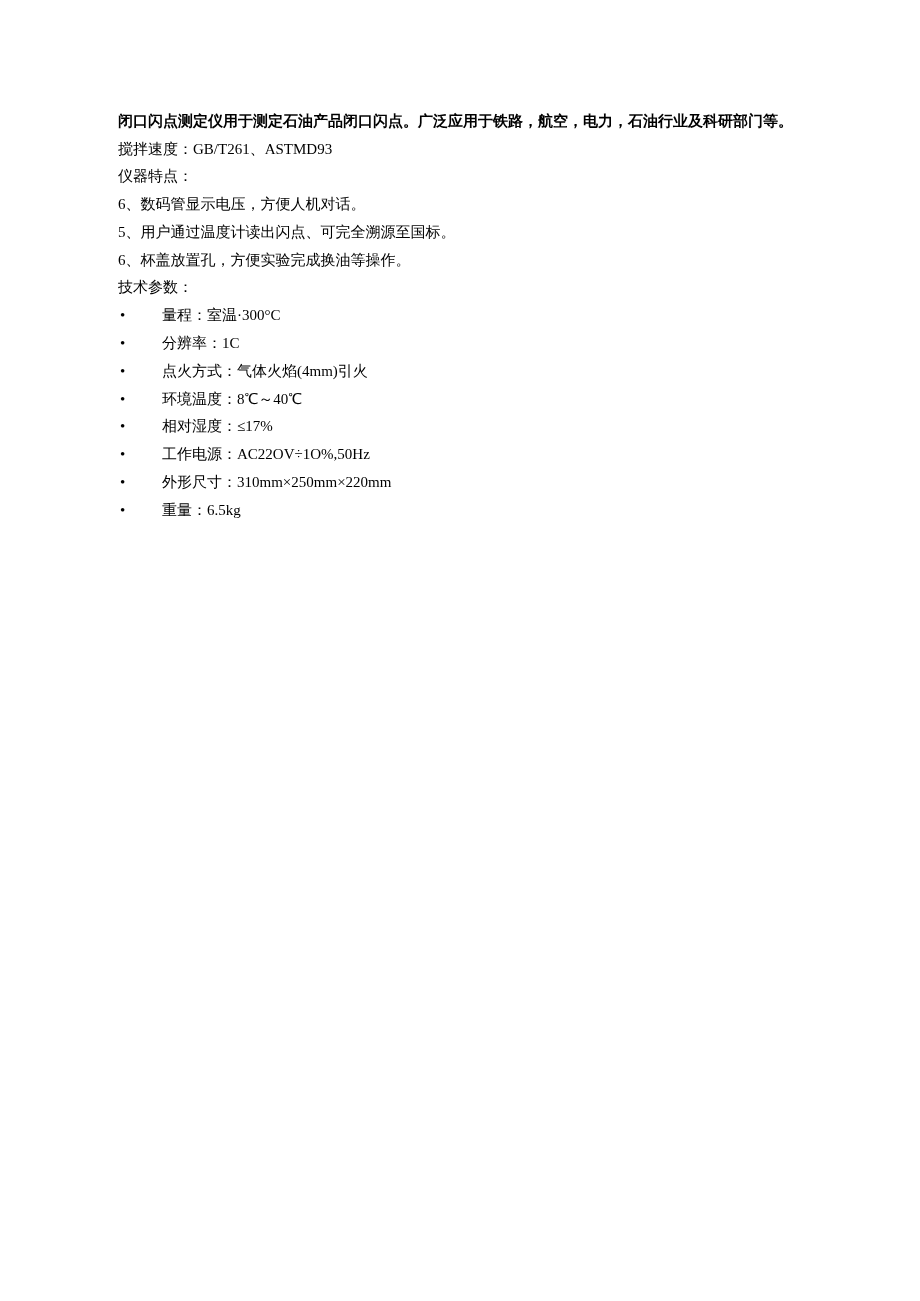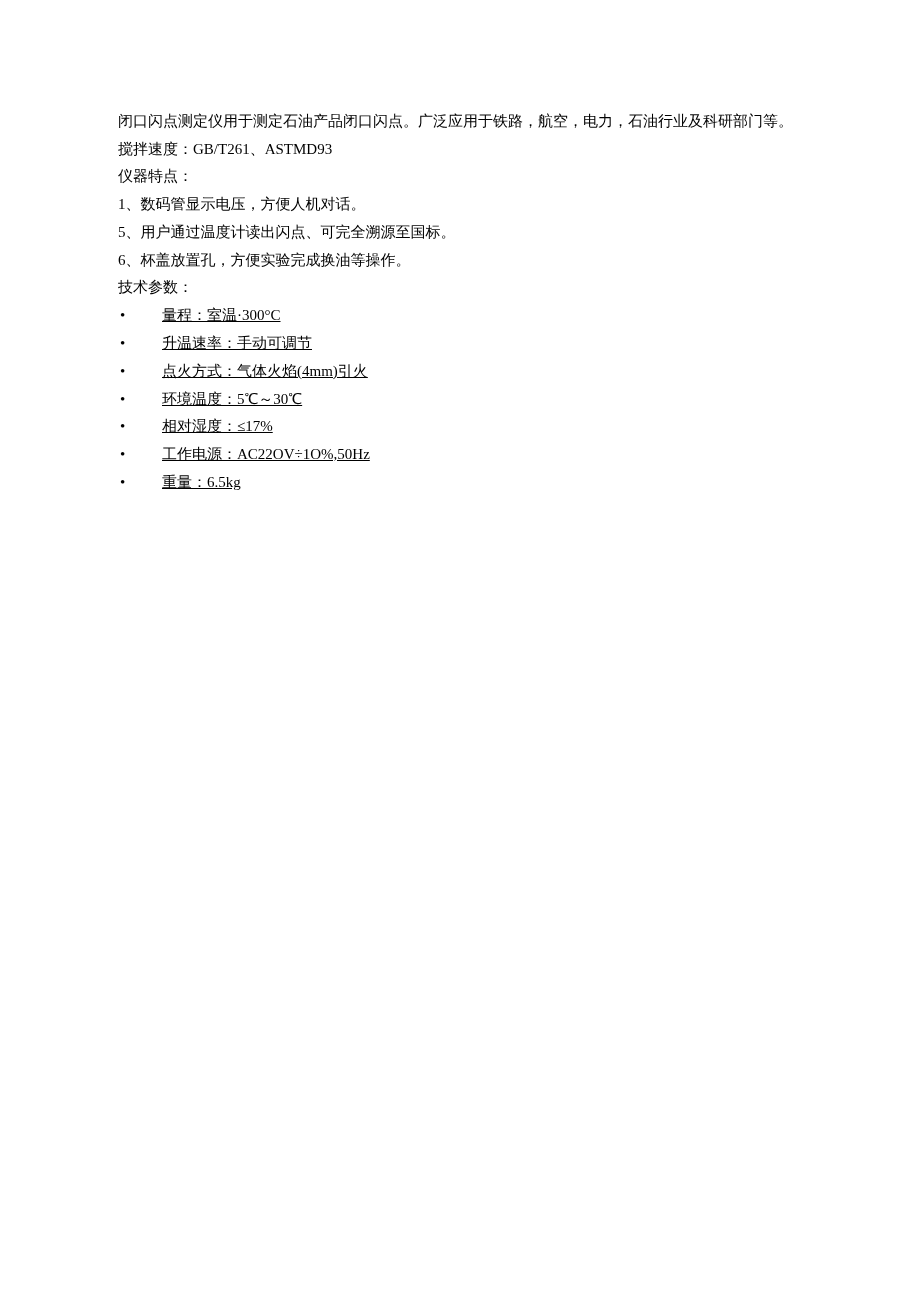--- a/index.html
+++ b/index.html
@@ -12,32 +12,32 @@
       height: 1301px;
       background: #ffffff;
       font-family: "SimSun", "宋体", serif;
       font-size: 15px;
       color: #000000;
       padding: 108px 118px 0 118px;
       line-height: 1.85;
     }
     .paragraph {
       text-align: justify;
+      font-weight: bold;
     }
     .line {
       display: block;
     }
     .section-title {
       display: block;
       font-family: Liberation Mono, monospace;
     }
     ul {
       list-style: none;
       padding-left: 0;
-      text-decoration: underline;
     }
     ul li {
       position: relative;
       padding-left: 44px;
     }
     ul li::before {
       content: "•";
       position: absolute;
       left: 2px;
       font-size: 15px;
@@ -50,29 +50,30 @@
 <body>
 
 <div class="content">
 
   <span class="paragraph">闭口闪点测定仪用于测定石油产品闭口闪点。广泛应用于铁路，航空，电力，石油行业及科研部门等。</span>
 
   <span class="line">搅拌速度：GB/T261、ASTMD93</span>
 
   <span class="section-title">仪器特点：</span>
 
-  <span class="numbered-line">1、数码管显示电压，方便人机对话。</span>
+  <span class="numbered-line">6、数码管显示电压，方便人机对话。</span>
   <span class="numbered-line">5、用户通过温度计读出闪点、可完全溯源至国标。</span>
   <span class="numbered-line">6、杯盖放置孔，方便实验完成换油等操作。</span>
 
   <span class="section-title">技术参数：</span>
 
   <ul>
     <li><span>量程：室温·300°C</span></li>
-    <li><span>升温速率：手动可调节</span></li>
+    <li><span>分辨率：1C</span></li>
     <li><span>点火方式：气体火焰(4mm)引火</span></li>
-    <li><span>环境温度：5℃～30℃</span></li>
+    <li><span>环境温度：8℃～40℃</span></li>
     <li><span>相对湿度：≤17%</span></li>
     <li><span>工作电源：AC22OV÷1O%,50Hz</span></li>
+    <li><span>外形尺寸：310mm×250mm×220mm</span></li>
     <li><span>重量：6.5kg</span></li>
   </ul>
 
 </div>
 
 </body></html>

